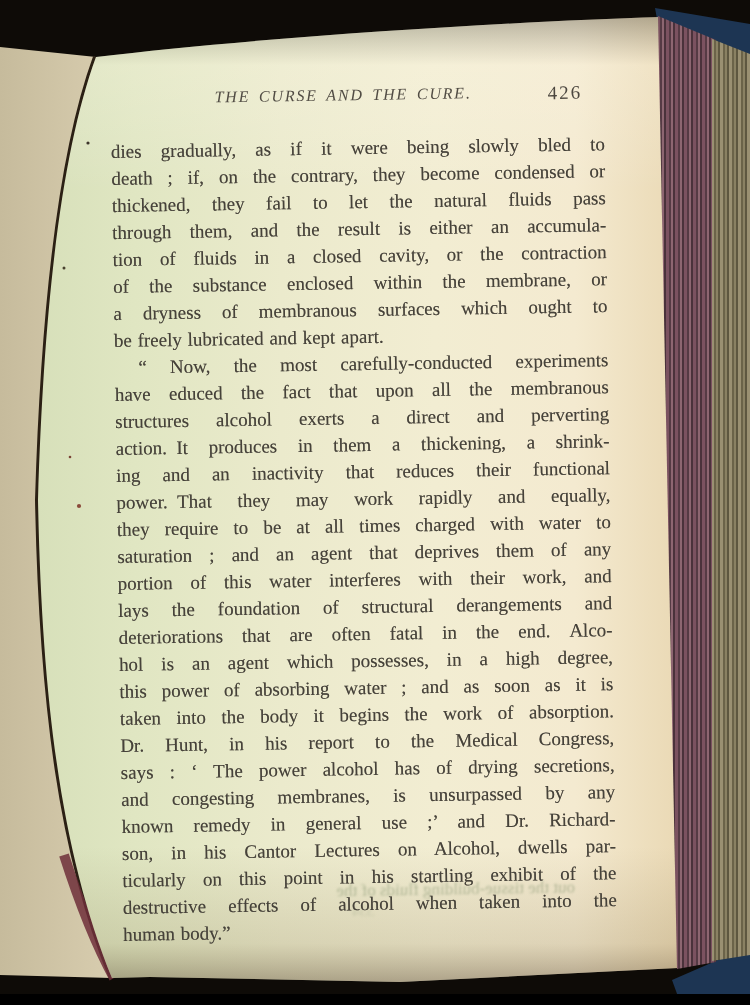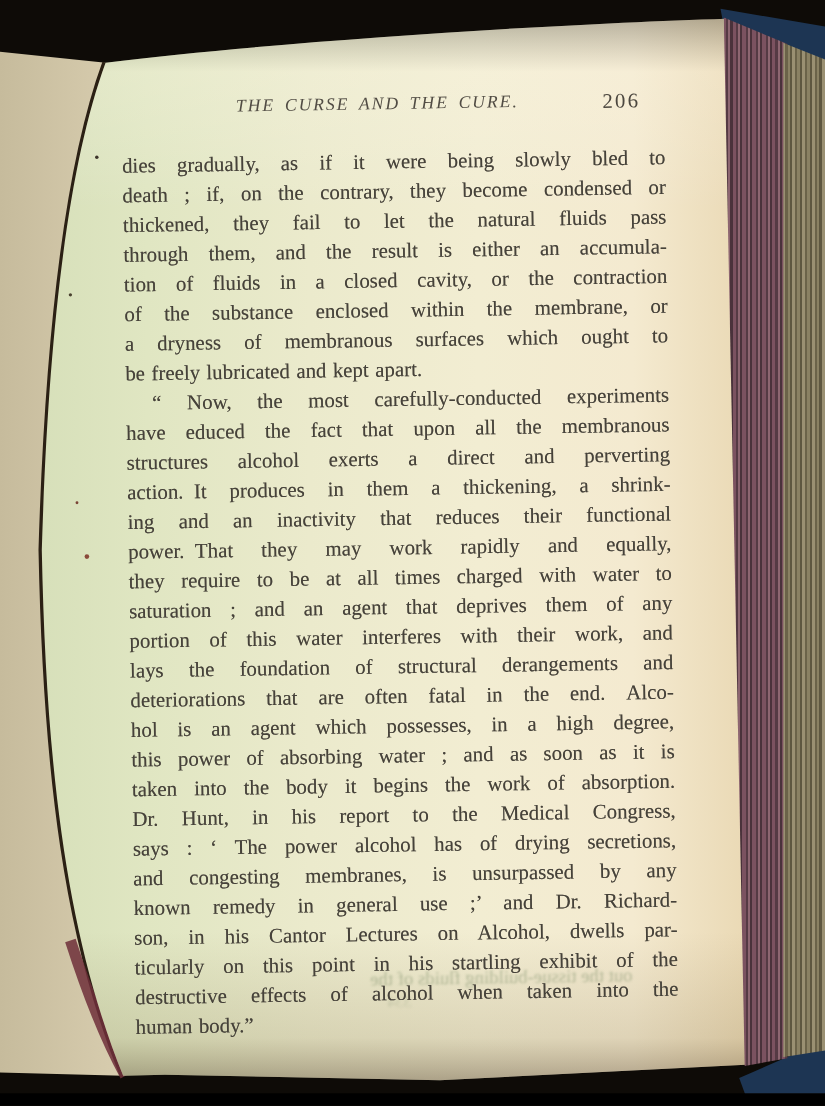--- a/index.html
+++ b/index.html
@@ -97,21 +97,21 @@
 
   <div class="fore-edge maroon"></div>
   <div class="fore-edge olive"></div>
 
   <div class="ghost">out the tissue-building fluids of the</div>
   <div class="ghost2">334</div>
 
   <div class="text-block">
     <div class="running-head">
       <span class="running-title">THE CURSE AND THE CURE.</span>
-      <span class="page-number">206</span>
+      <span class="page-number">426</span>
     </div>
     <div class="body-text">
         <div class="line">dies gradually, as if it were being slowly bled to</div>
         <div class="line">death ; if, on the contrary, they become condensed or</div>
         <div class="line">thickened, they fail to let the natural fluids pass</div>
         <div class="line">through them, and the result is either an accumula-</div>
         <div class="line">tion of fluids in a closed cavity, or the contraction</div>
         <div class="line">of the substance enclosed within the membrane, or</div>
         <div class="line">a dryness of membranous surfaces which ought to</div>
         <div class="line para-end">be freely lubricated and kept apart.</div>

